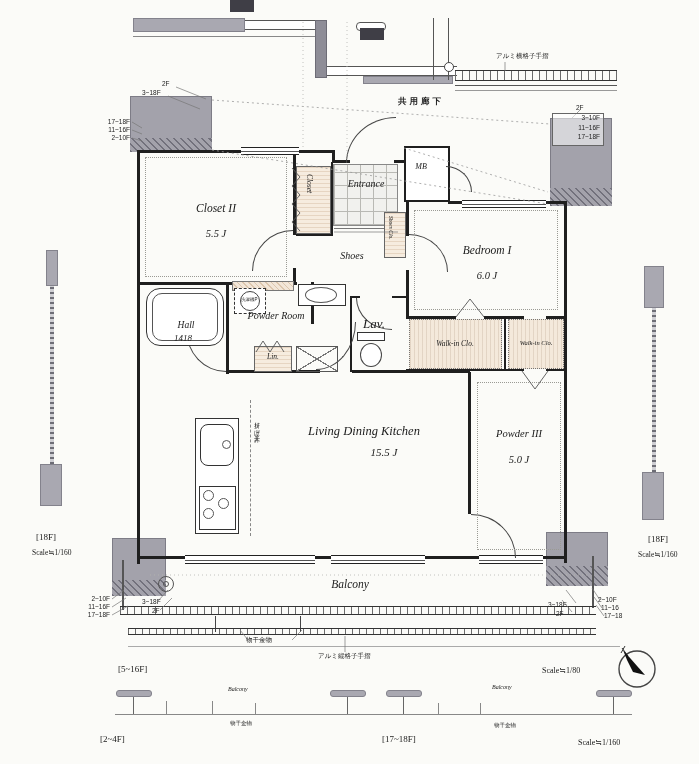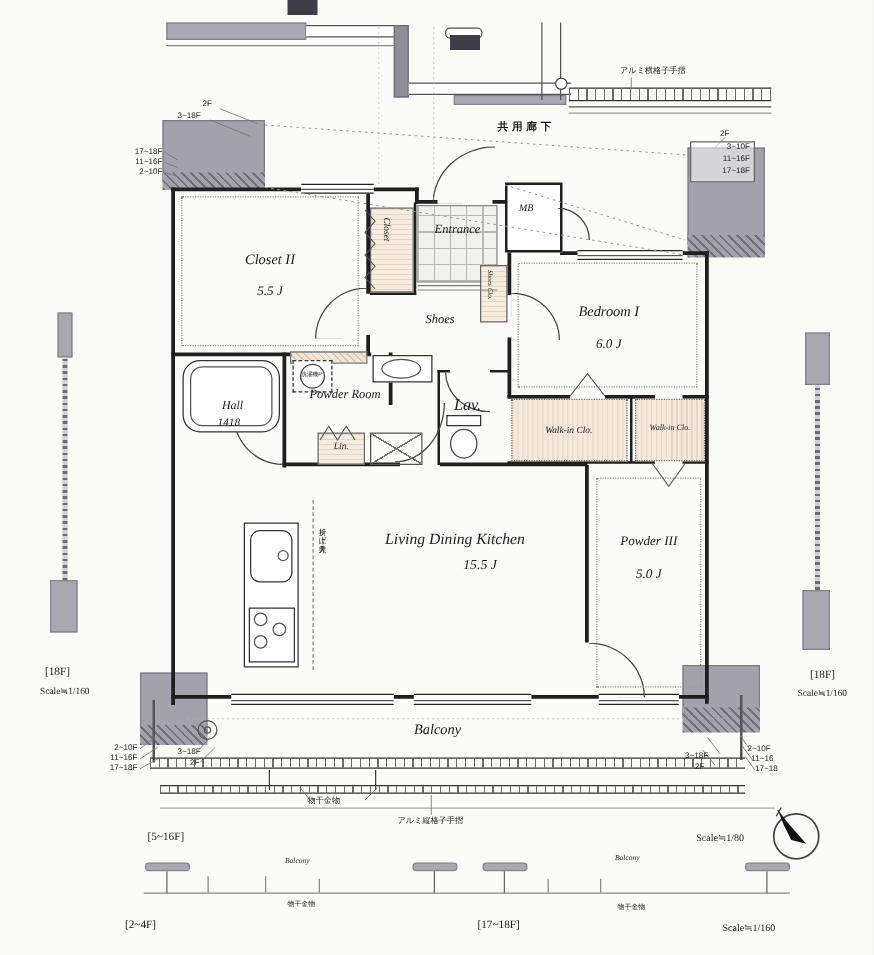--- a/index.html
+++ b/index.html
@@ -188,21 +188,21 @@
   <div class="bar" style="left:644px;top:266px;width:20px;height:42px;"></div>
   <div style="left:652px;top:308px;width:4px;height:164px;background:repeating-linear-gradient(0deg,#6d6d76 0 2px,#cfcfd4 2px 5px);"></div>
   <div class="bar" style="left:642px;top:472px;width:22px;height:48px;"></div>
 
   <div style="left:36px;top:532px;font:9px 'Liberation Serif',serif;">[18F]</div>
   <div style="left:32px;top:548px;font:7.5px 'Liberation Serif',serif;">Scale≒1/160</div>
   <div style="left:648px;top:534px;font:9px 'Liberation Serif',serif;">[18F]</div>
   <div style="left:638px;top:550px;font:7.5px 'Liberation Serif',serif;">Scale≒1/160</div>
 
   <div style="left:118px;top:664px;font:9px 'Liberation Serif',serif;">[5~16F]</div>
-  <div style="left:557px;top:666px;font:8px 'Liberation Serif',serif;">Scale≒1/80</div>
+  <div style="left:542px;top:666px;font:8px 'Liberation Serif',serif;">Scale≒1/80</div>
   <div class="bar" style="left:116px;top:690px;width:36px;height:7px;border-radius:3px;"></div>
   <div class="bar" style="left:330px;top:690px;width:36px;height:7px;border-radius:3px;"></div>
   <div class="bar" style="left:386px;top:690px;width:36px;height:7px;border-radius:3px;"></div>
   <div class="bar" style="left:596px;top:690px;width:36px;height:7px;border-radius:3px;"></div>
   <div style="left:133px;top:697px;width:1px;height:18px;background:#666;"></div>
   <div style="left:347px;top:697px;width:1px;height:18px;background:#666;"></div>
   <div style="left:403px;top:697px;width:1px;height:18px;background:#666;"></div>
   <div style="left:613px;top:697px;width:1px;height:18px;background:#666;"></div>
   <div style="left:166px;top:701px;width:1px;height:13px;background:#888;"></div>
   <div style="left:212px;top:701px;width:1px;height:13px;background:#888;"></div>

